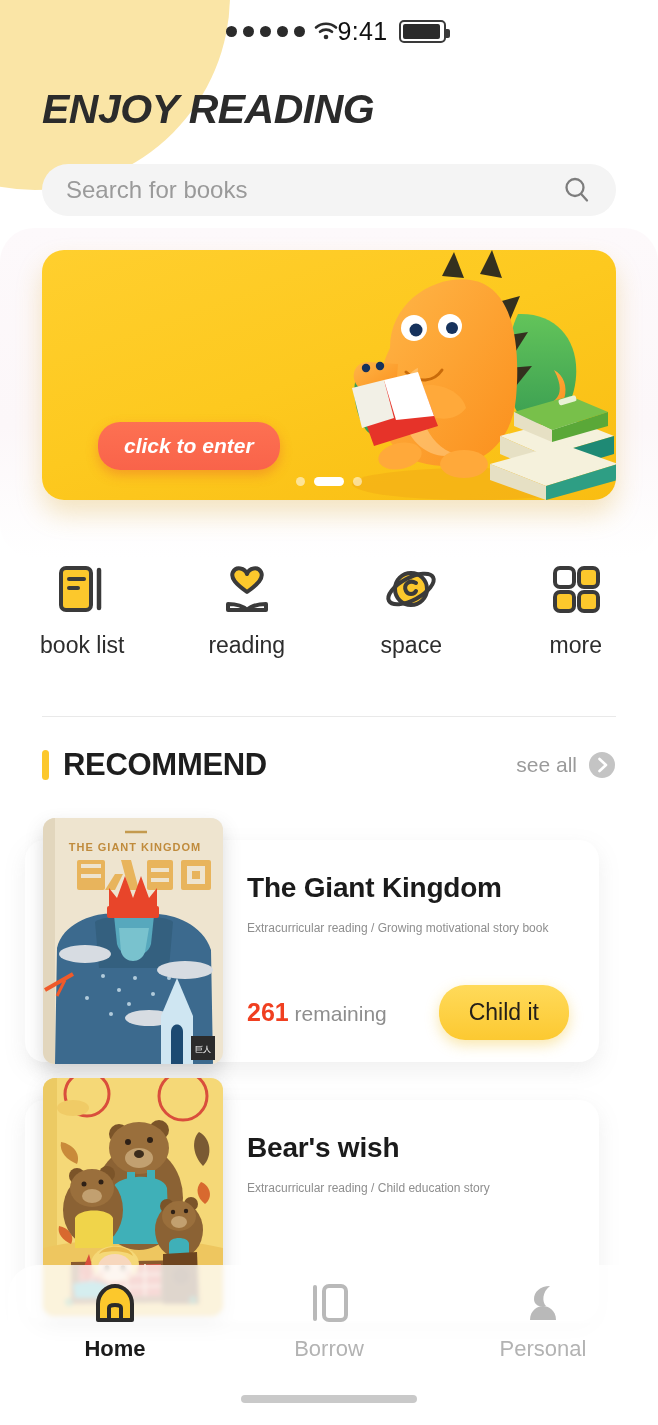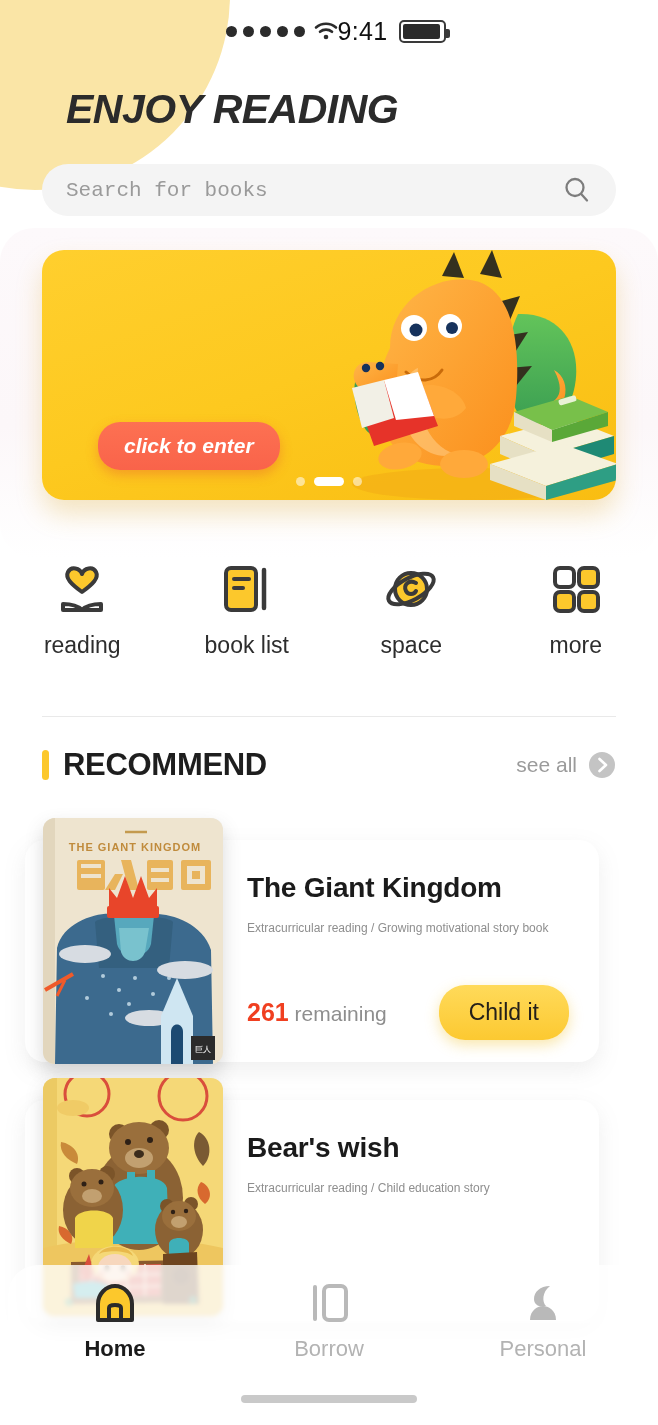--- a/index.html
+++ b/index.html
@@ -31,32 +31,32 @@
   .sb-right { display:flex; align-items:center; gap:12px; }
   .clock { font-size:25px; font-weight:400; color:#111; letter-spacing:.3px; font-family:"Liberation Sans", sans-serif; }
   .battery { width:47px; height:23px; border:2px solid #3a3a3a; border-radius:5px; position:relative; padding:2px; }
   .battery::after { content:""; position:absolute; right:-6px; top:7px; width:4px; height:9px; background:#3a3a3a; border-radius:0 2px 2px 0; }
   .battery i { display:block; width:94%; height:100%; background:#2b2b2b; border-radius:2px; }
 
   
   .title {
     position:absolute; top:86px; left:42px; z-index:5;
     font-size:41px; font-weight:bold; font-style:italic;
-    letter-spacing:-0.5px; color:#2b2b2b;margin-left:24px;
+    letter-spacing:-0.5px; color:#2b2b2b;
   }
 
   
   .search {
     position:absolute; top:164px; left:42px; width:574px; height:52px;
     background:#f4f4f4; border-radius:26px; z-index:5;
     display:flex; align-items:center; padding:0 24px;
   }
   .search-input {
     flex:1; border:none; background:transparent; outline:none;
-    font-size:21px; color:#9a9a9a; font-family:Liberation Mono, monospace;
+    font-size:24px; color:#9a9a9a; font-family:Liberation Sans, sans-serif;
   }
   .search-input::placeholder { color:#9a9a9a; }
   .search-icon { width:30px; height:30px; flex:none; }
 
   
   .banner-backdrop {
     position:absolute; top:228px; left:0; width:658px; height:330px;
     background:linear-gradient(180deg,#fdf9fb 0%, #fcf7f9 60%, #ffffff 100%);
     border-radius:34px; z-index:1;
   }
@@ -267,36 +267,36 @@
       <i></i>
       <i class="on"></i>
       <i></i>
     </div>
   </div>
 
   <div class="cats">
     <div class="cat">
       <span class="cat-ico">
         <svg viewBox="0 0 58 58" width="58" height="58">
-          <path d="M29 32 C18 24 12 18 15 12 C18 6 27 8 29 14 C31 8 40 6 43 12 C46 18 40 24 29 32Z" fill="#fcc82c" stroke="#3a3a3a" stroke-width="4" stroke-linejoin="round"></path>
-          <path d="M10 44 C18 44 25 46 29 50 C33 46 40 44 48 44 L48 50 L10 50Z" fill="none" stroke="#3a3a3a" stroke-width="4" stroke-linejoin="round"></path>
-        </svg>
-      </span>
-      <span class="cat-label">reading</span>
-    </div>
-    <div class="cat">
-      <span class="cat-ico">
-        <svg viewBox="0 0 58 58" width="58" height="58">
           <rect x="8" y="8" width="30" height="42" rx="5" fill="#fcc82c" stroke="#3a3a3a" stroke-width="4"></rect>
           <line x1="16" y1="19" x2="31" y2="19" stroke="#3a3a3a" stroke-width="4" stroke-linecap="round"></line>
           <line x1="16" y1="28" x2="25" y2="28" stroke="#3a3a3a" stroke-width="4" stroke-linecap="round"></line>
           <line x1="46" y1="10" x2="46" y2="48" stroke="#3a3a3a" stroke-width="4.5" stroke-linecap="round"></line>
         </svg>
       </span>
       <span class="cat-label">book list</span>
+    </div>
+    <div class="cat">
+      <span class="cat-ico">
+        <svg viewBox="0 0 58 58" width="58" height="58">
+          <path d="M29 32 C18 24 12 18 15 12 C18 6 27 8 29 14 C31 8 40 6 43 12 C46 18 40 24 29 32Z" fill="#fcc82c" stroke="#3a3a3a" stroke-width="4" stroke-linejoin="round"></path>
+          <path d="M10 44 C18 44 25 46 29 50 C33 46 40 44 48 44 L48 50 L10 50Z" fill="none" stroke="#3a3a3a" stroke-width="4" stroke-linejoin="round"></path>
+        </svg>
+      </span>
+      <span class="cat-label">reading</span>
     </div>
     <div class="cat">
       <span class="cat-ico">
         <svg viewBox="0 0 58 58" width="58" height="58">
           <circle cx="29" cy="29" r="16" fill="#fcc82c" stroke="#3a3a3a" stroke-width="4"></circle>
           <ellipse cx="29" cy="29" rx="25" ry="11" fill="none" stroke="#3a3a3a" stroke-width="4" transform="rotate(-28 29 29)"></ellipse>
           <path d="M34 23 C27 19 21 25 24 31 C26 35 32 35 34 31" fill="none" stroke="#3a3a3a" stroke-width="4" stroke-linecap="round"></path>
         </svg>
       </span>
       <span class="cat-label">space</span>

